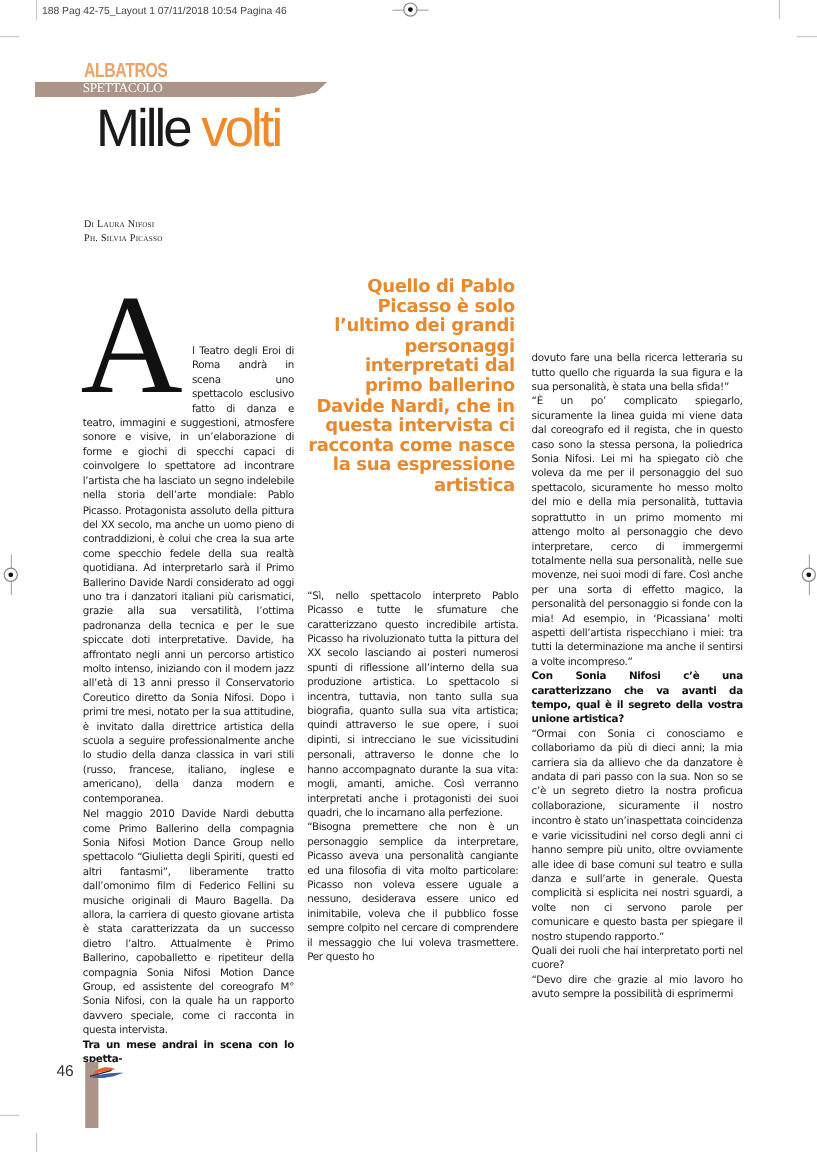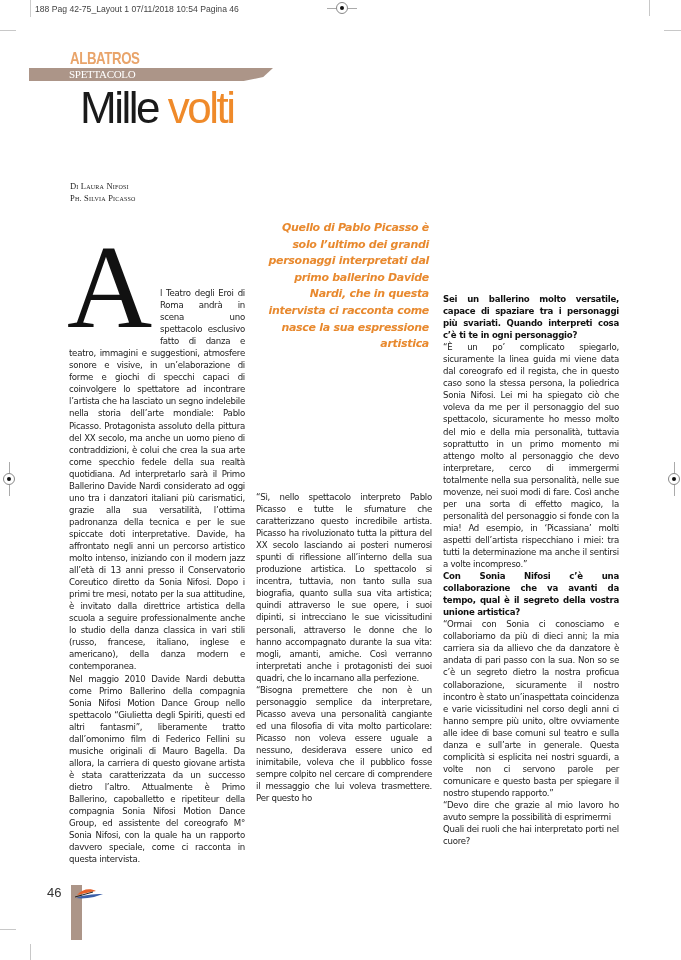--- a/index.html
+++ b/index.html
@@ -23,21 +23,21 @@
 
   .byline { position: absolute; left: 70px; top: 180px; font-family: "Liberation Serif", serif; font-size: 8.5px; line-height: 12px; color: #222; font-variant: small-caps; letter-spacing: 0.2px; }
 
   .col { position: absolute; font-family: "DejaVu Sans", sans-serif; font-size: 8.6px; line-height: 12.05px; text-align: justify; color: #222; letter-spacing: -0.25px; }
   .col p { margin: 0; }
   .col .q { font-weight: bold; color: #111; }
 
   .col1 { left: 69px; top: 243px; width: 176px; }
   .dropcap { float: left; font-family: "Liberation Serif", serif; font-size: 118px; line-height: 82px; height: 92px; margin: 4px 8px 0 -2px; color: #111; }
 
-  .pullquote { position: absolute; left: 256px; top: 220px; width: 173px; font-family: "DejaVu Sans", sans-serif; font-weight: bold; font-size: 11px; line-height: 16.6px; color: #e8892e; text-align: right; letter-spacing: -0.3px; font-style: italic; }
+  .pullquote { position: absolute; left: 256px; top: 230px; width: 173px; font-family: "DejaVu Sans", sans-serif; font-weight: bold; font-size: 15px; line-height: 16.6px; color: #e8892e; text-align: right; letter-spacing: -0.3px; }
 
   .col2 { left: 256px; top: 491px; width: 176px; }
   .col3 { left: 443px; top: 293px; width: 176px; }
 
   .folio { position: absolute; left: 47px; top: 885px; font-family: "Liberation Sans", sans-serif; font-size: 13px; color: #333; }
   .folio-bar { position: absolute; left: 71px; top: 885px; width: 11px; height: 55px; background: #ac9588; }
   .logo-bird { position: absolute; left: 74px; top: 887px; width: 30px; height: 14px; }
 </style>
 </head>
 <body>
@@ -69,36 +69,37 @@
   <div>Ph. Silvia Picasso</div>
 </div>
 
 <div class="col col1">
   <p>
     <span class="dropcap">A</span>
     <span style="display:block; height:44px;"></span>
     <span>l Teatro degli Eroi di Roma andrà in scena uno spettacolo esclusivo fatto di danza e teatro, immagini e suggestioni, atmosfere sonore e visive, in un’elaborazione di forme e giochi di specchi capaci di coinvolgere lo spettatore ad incontrare l’artista che ha lasciato un segno indelebile nella storia dell’arte mondiale: Pablo Picasso. Protagonista assoluto della pittura del XX secolo, ma anche un uomo pieno di contraddizioni, è colui che crea la sua arte come specchio fedele della sua realtà quotidiana. Ad interpretarlo sarà il Primo Ballerino Davide Nardi considerato ad oggi uno tra i danzatori italiani più carismatici, grazie alla sua versatilità, l’ottima padronanza della tecnica e per le sue spiccate doti interpretative. Davide, ha affrontato negli anni un percorso artistico molto intenso, iniziando con il modern jazz all’età di 13 anni presso il Conservatorio Coreutico diretto da Sonia Nifosi. Dopo i primi tre mesi, notato per la sua attitudine, è invitato dalla direttrice artistica della scuola a seguire professionalmente anche lo studio della danza classica in vari stili (russo, francese, italiano, inglese e americano), della danza modern e contemporanea.</span>
   </p>
   <p>Nel maggio 2010 Davide Nardi debutta come Primo Ballerino della compagnia Sonia Nifosi Motion Dance Group nello spettacolo “Giulietta degli Spiriti, questi ed altri fantasmi”, liberamente tratto dall’omonimo film di Federico Fellini su musiche originali di Mauro Bagella. Da allora, la carriera di questo giovane artista è stata caratterizzata da un successo dietro l’altro. Attualmente è Primo Ballerino, capoballetto e ripetiteur della compagnia Sonia Nifosi Motion Dance Group, ed assistente del coreografo M° Sonia Nifosi, con la quale ha un rapporto davvero speciale, come ci racconta in questa intervista.</p>
+  <p class="q">Tra un mese andrai in scena con lo spetta-</p>
 </div>
 
 <div class="pullquote">Quello di Pablo Picasso è solo l’ultimo dei grandi personaggi interpretati dal primo ballerino Davide Nardi, che in questa intervista ci racconta come nasce la sua espressione artistica</div>
 
 <div class="col col2">
   <p>“Sì, nello spettacolo interpreto Pablo Picasso e tutte le sfumature che caratterizzano questo incredibile artista. Picasso ha rivoluzionato tutta la pittura del XX secolo lasciando ai posteri numerosi spunti di riflessione all’interno della sua produzione artistica. Lo spettacolo si incentra, tuttavia, non tanto sulla sua biografia, quanto sulla sua vita artistica; quindi attraverso le sue opere, i suoi dipinti, si intrecciano le sue vicissitudini personali, attraverso le donne che lo hanno accompagnato durante la sua vita: mogli, amanti, amiche. Così verranno interpretati anche i protagonisti dei suoi quadri, che lo incarnano alla perfezione.</p>
   <p>“Bisogna premettere che non è un personaggio semplice da interpretare, Picasso aveva una personalità cangiante ed una filosofia di vita molto particolare: Picasso non voleva essere uguale a nessuno, desiderava essere unico ed inimitabile, voleva che il pubblico fosse sempre colpito nel cercare di comprendere il messaggio che lui voleva trasmettere. Per questo ho</p>
 </div>
 
 <div class="col col3">
-  <p class="q">Sei un ballerino molto versatile, capace di spaziare tra i personaggi più svariati. Quando interpreti cosa c’è ti te in ogni personaggio?</p>
+  <p>dovuto fare una bella ricerca letteraria su tutto quello che riguarda la sua figura e la sua personalità, è stata una bella sfida!”</p>
   <p>“È un po’ complicato spiegarlo, sicuramente la linea guida mi viene data dal coreografo ed il regista, che in questo caso sono la stessa persona, la poliedrica Sonia Nifosi. Lei mi ha spiegato ciò che voleva da me per il personaggio del suo spettacolo, sicuramente ho messo molto del mio e della mia personalità, tuttavia soprattutto in un primo momento mi attengo molto al personaggio che devo interpretare, cerco di immergermi totalmente nella sua personalità, nelle sue movenze, nei suoi modi di fare. Così anche per una sorta di effetto magico, la personalità del personaggio si fonde con la mia! Ad esempio, in ‘Picassiana’ molti aspetti dell’artista rispecchiano i miei: tra tutti la determinazione ma anche il sentirsi a volte incompreso.”</p>
-  <p class="q">Con Sonia Nifosi c’è una collaborazione che va avanti da tempo, qual è il segreto della vostra unione artistica?</p>
+  <p class="q">Con Sonia Nifosi c’è una caratterizzano che va avanti da tempo, qual è il segreto della vostra unione artistica?</p>
   <p>“Ormai con Sonia ci conosciamo e collaboriamo da più di dieci anni; la mia carriera sia da allievo che da danzatore è andata di pari passo con la sua. Non so se c’è un segreto dietro la nostra proficua collaborazione, sicuramente il nostro incontro è stato un’inaspettata coincidenza e varie vicissitudini nel corso degli anni ci hanno sempre più unito, oltre ovviamente alle idee di base comuni sul teatro e sulla danza e sull’arte in generale. Questa complicità si esplicita nei nostri sguardi, a volte non ci servono parole per comunicare e questo basta per spiegare il nostro stupendo rapporto.”</p>
+  <p>Quali dei ruoli che hai interpretato porti nel cuore?</p>
   <p>“Devo dire che grazie al mio lavoro ho avuto sempre la possibilità di esprimermi</p>
-  <p>Quali dei ruoli che hai interpretato porti nel cuore?</p>
 </div>
 
 <div class="folio">46</div>
 <div class="folio-bar"></div>
 <svg class="logo-bird" viewBox="0 0 30 14">
   <path d="M3 8 C8 2, 16 1, 22 4 L17 5 Z" fill="#e6602a"></path>
   <path d="M2 11 C9 8, 18 7, 29 7 L20 10 C14 11, 8 12, 2 11 Z" fill="#3b5fa8"></path>
   <path d="M1 10 L19 5" stroke="#222" stroke-width="1"></path>
 </svg>
 

